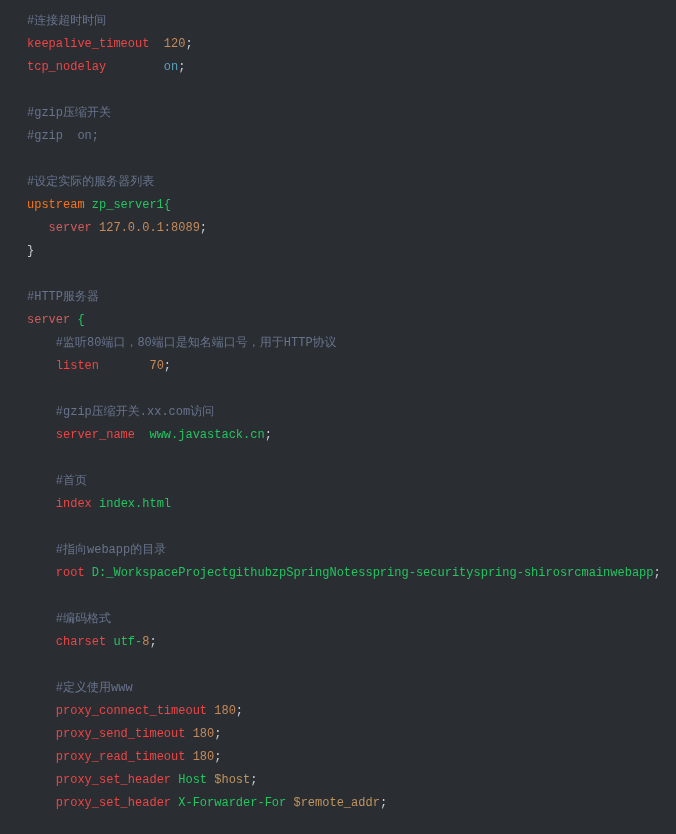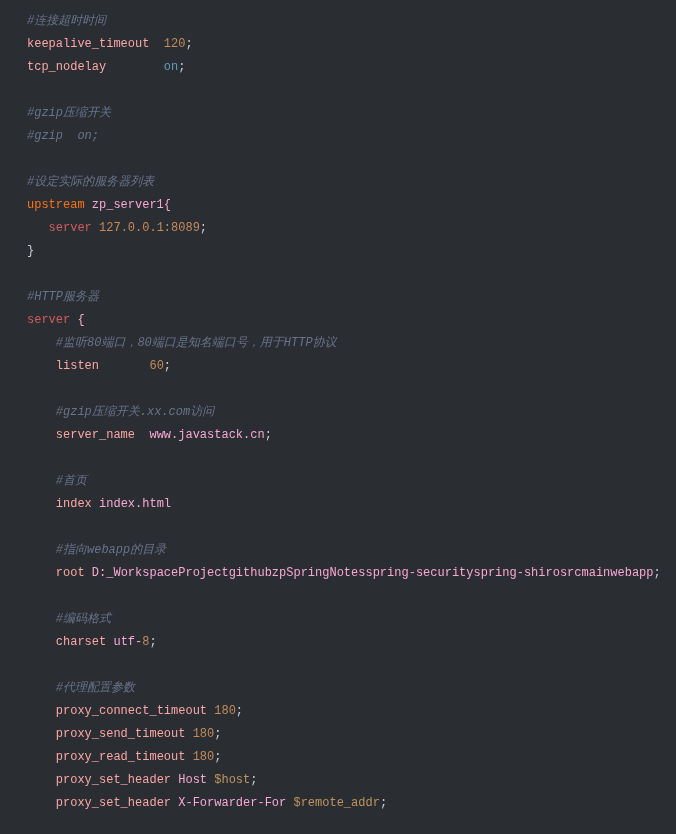--- a/index.html
+++ b/index.html
@@ -11,23 +11,23 @@
     font-size: 12px;
     line-height: 23px;
     -webkit-font-smoothing: antialiased;
   }
   pre {
     margin: 0;
     padding: 10px 0 20px 27px;
     white-space: pre;
     font-family: inherit;
   }
-  .default { color: #f9a8d4; }
-  .comment { color: #68738c; font-style: italic; }
-  .directive { color: #fca5a5; }
+  .default { color: #22c55e; }
+  .comment { color: #68738c; }
+  .directive { color: #ef4444; }
   .kw-orange { color: #f97316; }
   .kw-red { color: #d05c5c; }
   .num { color: #c68a5a; text-align: center; }
   .val-on { color: #5aa0bb; margin-top: 24px; }
   .var { color: #c0955f; }
   .punct { color: #c7cdd4; }
 </style>
 </head>
 <body>
 
@@ -39,32 +39,32 @@
 <span class="comment">#gzip  on;</span>
 
 <span class="comment">#设定实际的服务器列表</span>
 <span class="kw-orange">upstream</span><span class="default"> zp_server1{</span>
 <span class="default">   </span><span class="kw-red">server</span><span class="default"> </span><span class="num">127.0.0.1:8089</span><span class="punct">;</span>
 <span class="punct">}</span>
 
 <span class="comment">#HTTP服务器</span>
 <span class="kw-red">server</span><span class="default"> {</span>
 <span class="default">    </span><span class="comment">#监听80端口，80端口是知名端口号，用于HTTP协议</span>
-<span class="default">    </span><span class="directive">listen</span><span class="default">       </span><span class="num">60</span><span class="punct">;</span>
+<span class="default">    </span><span class="directive">listen</span><span class="default">       </span><span class="num">70</span><span class="punct">;</span>
 
 <span class="default">    </span><span class="comment">#gzip压缩开关.xx.com访问</span>
 <span class="default">    </span><span class="directive">server_name</span><span class="default">  www.javastack.cn</span><span class="punct">;</span>
 
 <span class="default">    </span><span class="comment">#首页</span>
 <span class="default">    </span><span class="directive">index</span><span class="default"> index.html</span>
 
 <span class="default">    </span><span class="comment">#指向webapp的目录</span>
 <span class="default">    </span><span class="directive">root</span><span class="default"> D:_WorkspaceProjectgithubzpSpringNotesspring-securityspring-shirosrcmainwebapp</span><span class="punct">;</span>
 
 <span class="default">    </span><span class="comment">#编码格式</span>
 <span class="default">    </span><span class="directive">charset</span><span class="default"> utf-</span><span class="num">8</span><span class="punct">;</span>
 
-<span class="default">    </span><span class="comment">#代理配置参数</span>
+<span class="default">    </span><span class="comment">#定义使用www</span>
 <span class="default">    </span><span class="directive">proxy_connect_timeout</span><span class="default"> </span><span class="num">180</span><span class="punct">;</span>
 <span class="default">    </span><span class="directive">proxy_send_timeout</span><span class="default"> </span><span class="num">180</span><span class="punct">;</span>
 <span class="default">    </span><span class="directive">proxy_read_timeout</span><span class="default"> </span><span class="num">180</span><span class="punct">;</span>
 <span class="default">    </span><span class="directive">proxy_set_header</span><span class="default"> Host </span><span class="var">$host</span><span class="punct">;</span>
 <span class="default">    </span><span class="directive">proxy_set_header</span><span class="default"> X-Forwarder-For </span><span class="var">$remote_addr</span><span class="punct">;</span></pre>
 
 </body></html>

